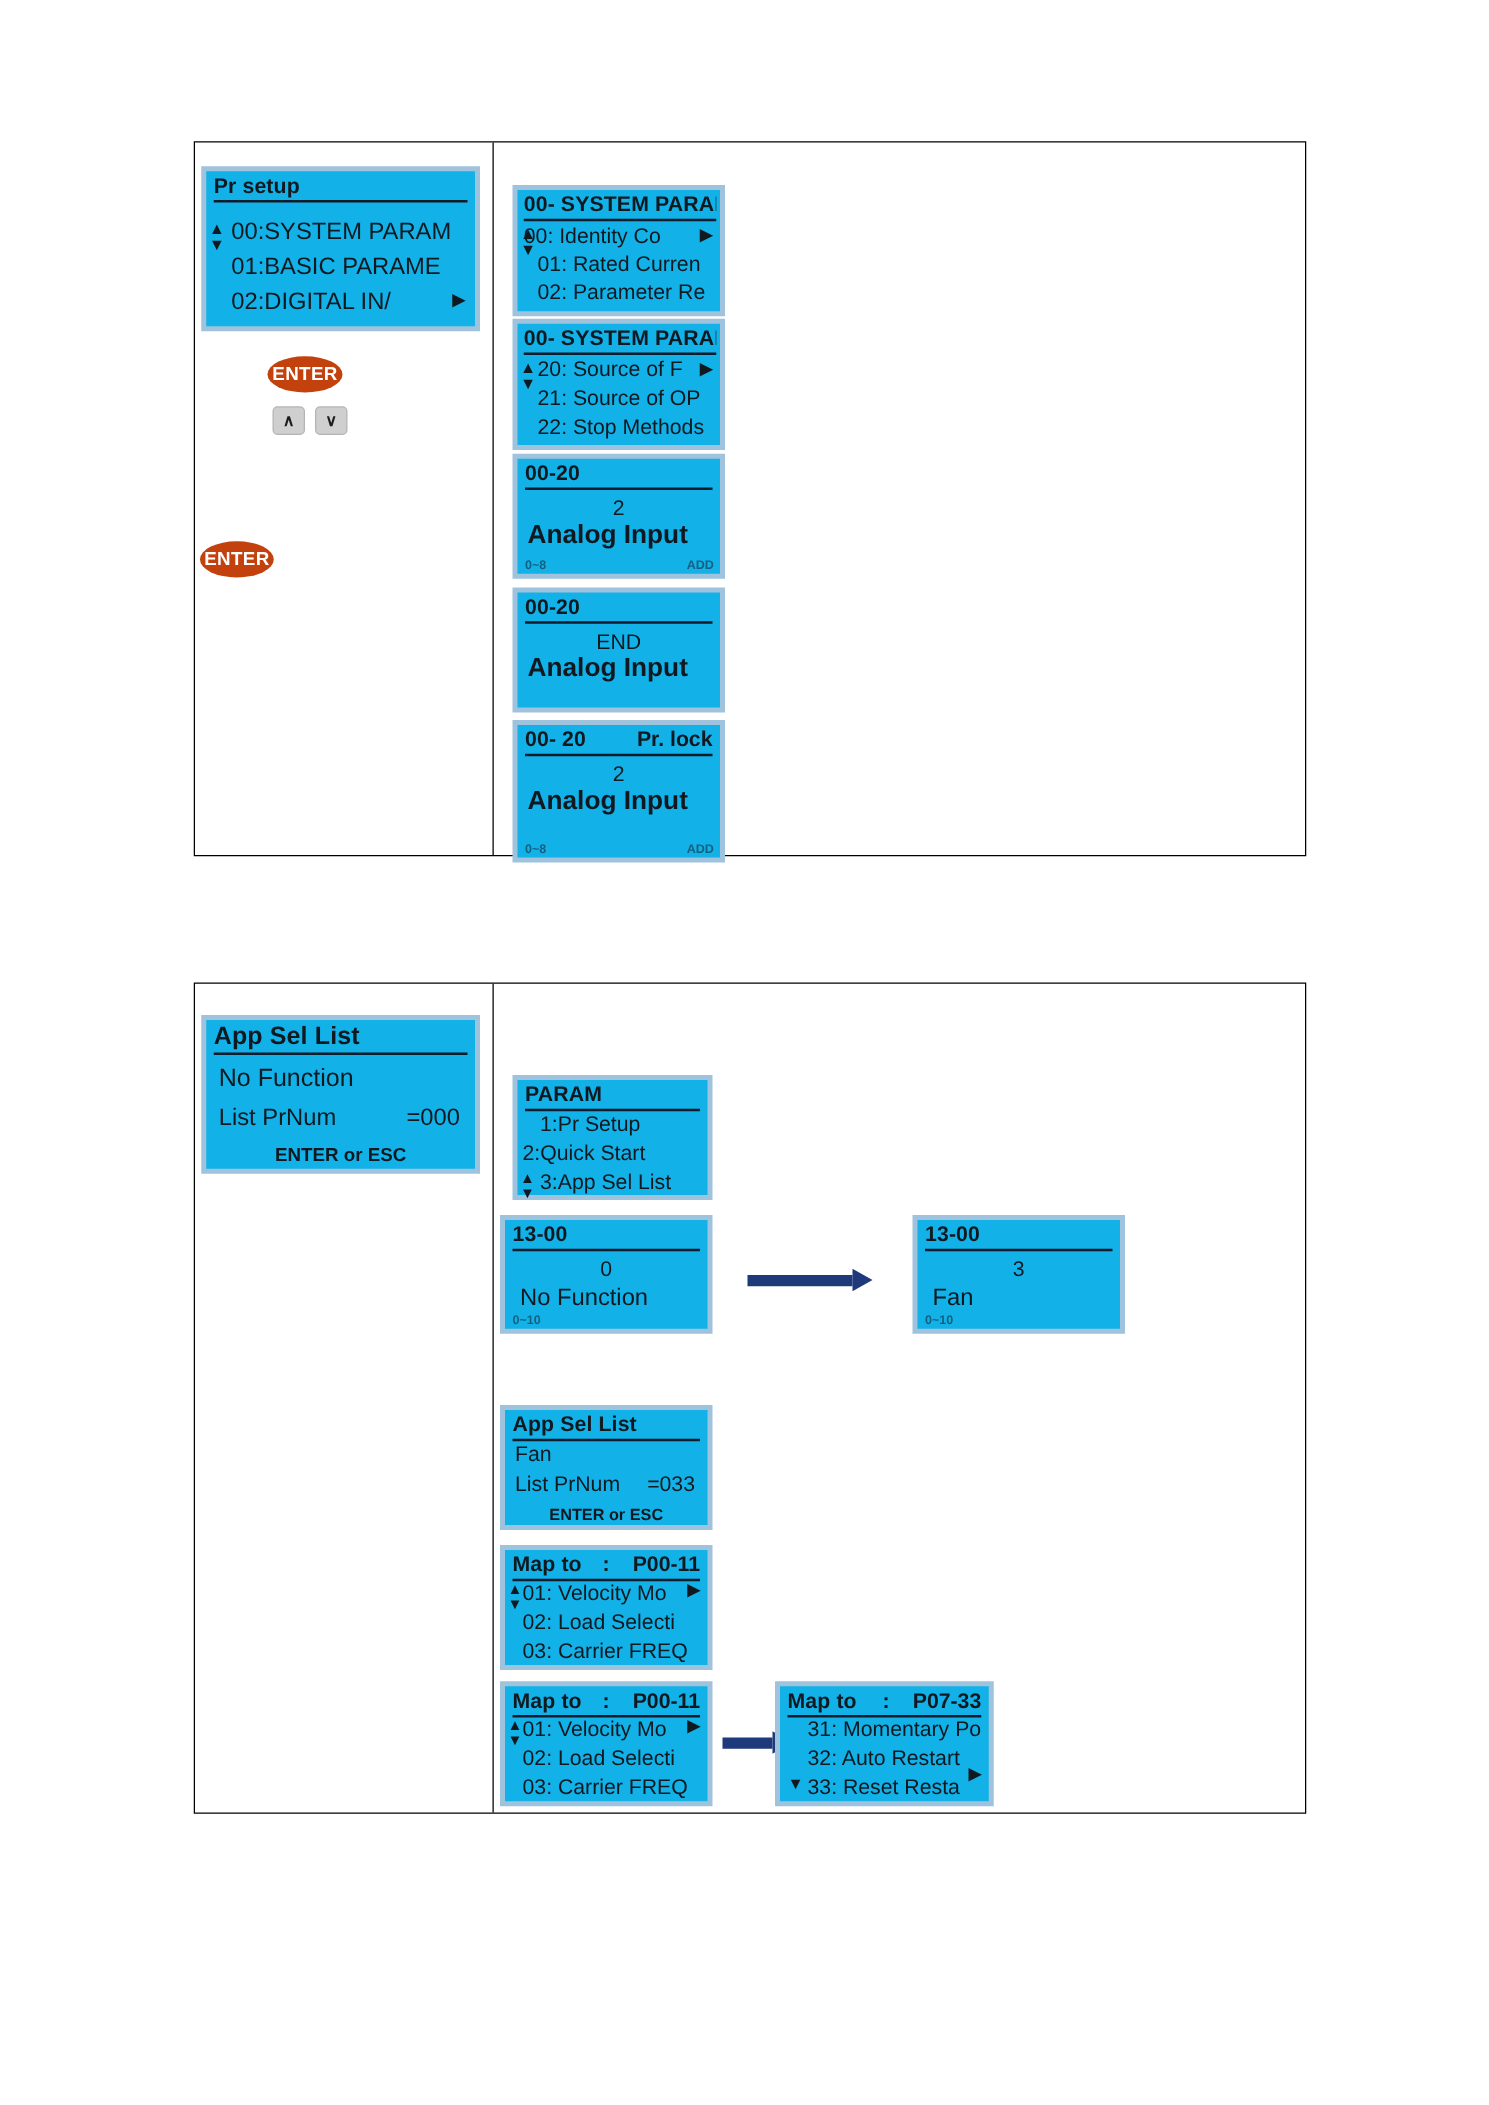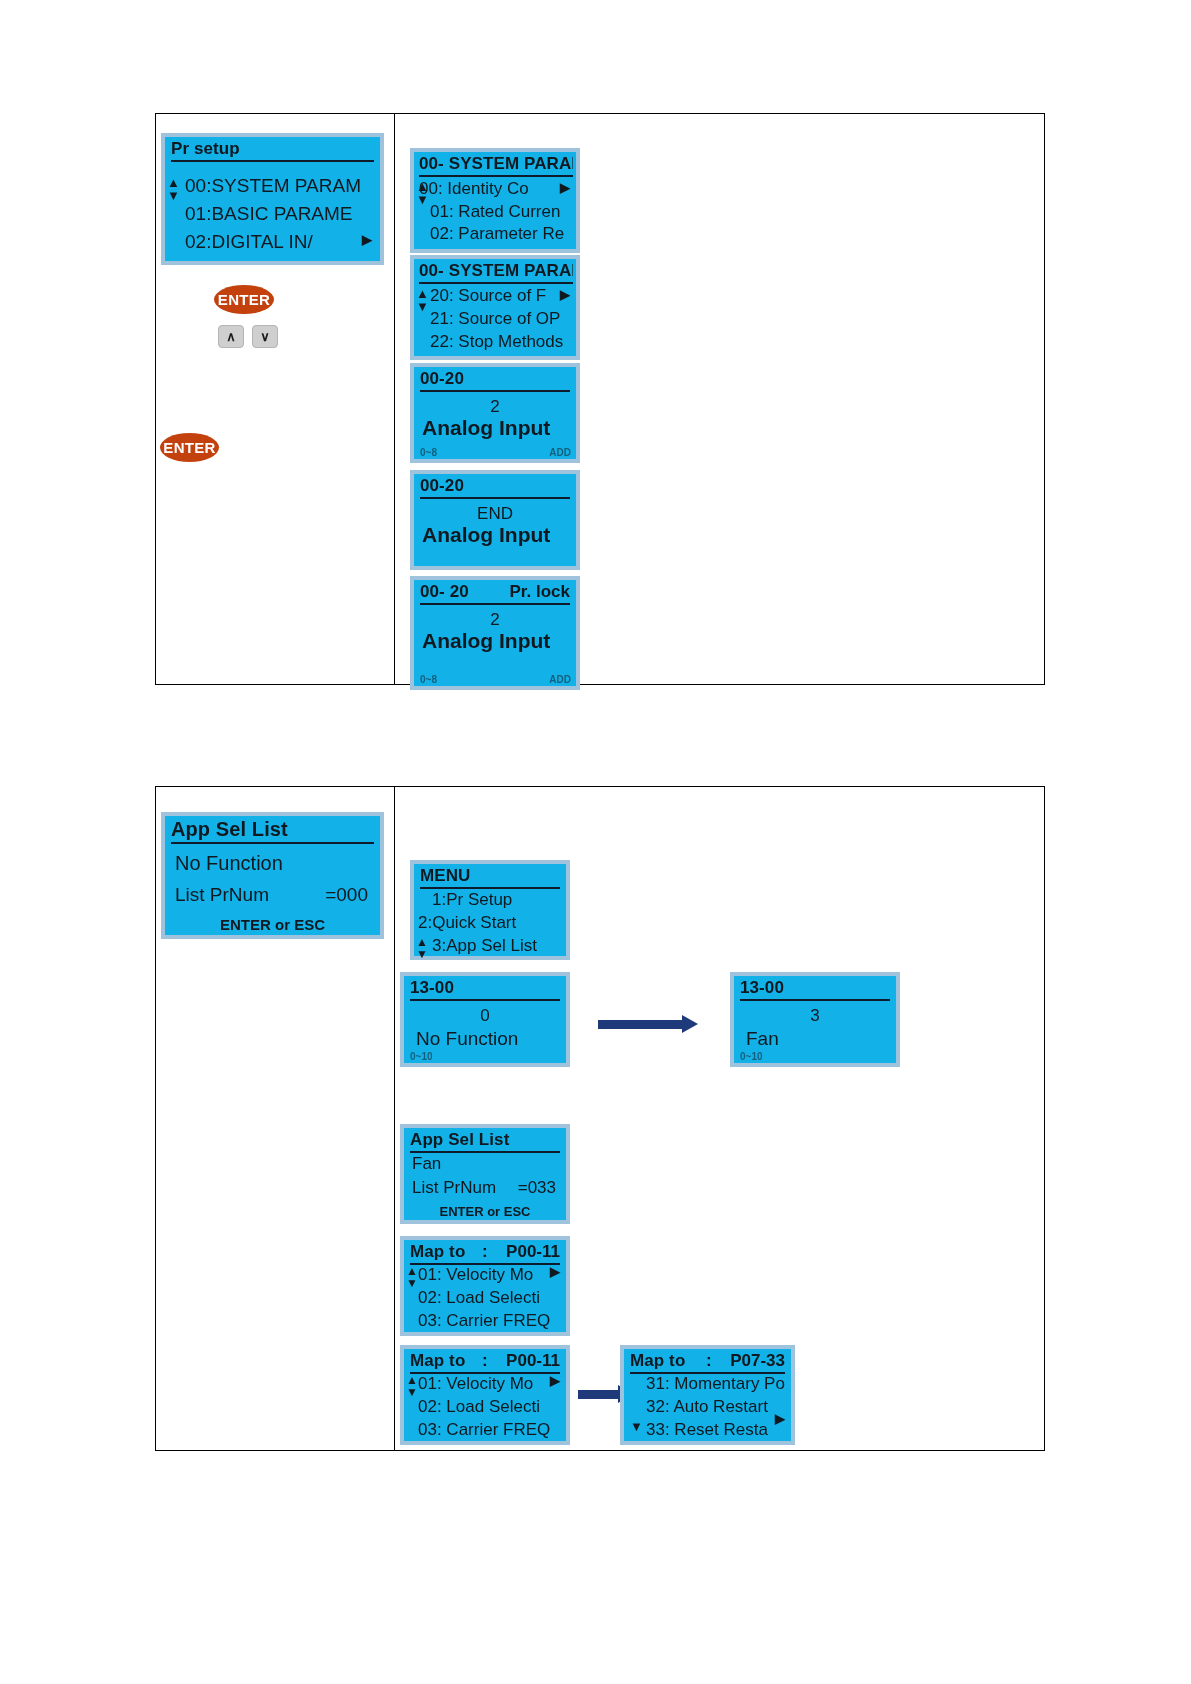--- a/index.html
+++ b/index.html
@@ -151,21 +151,21 @@
     <div class="lcd-title" style="font-size:20px;">App Sel List</div>
     <div class="row" style="top:36px;left:10px;font-size:20px;">No Function</div>
     <div class="row" style="top:68px;left:10px;font-size:19px;">List PrNum</div>
     <div class="row" style="top:68px;left:auto;right:12px;font-size:19px;">=000</div>
     <div class="row ctr" style="top:100px;left:0;right:0;font-size:15px;font-weight:600;">ENTER or ESC</div>
   </div>
 </div>
 
 <div class="lcd" style="left:410px;top:860px;width:160px;height:100px;">
   <div class="lcd-in">
-    <div class="lcd-title">MENU</div>
+    <div class="lcd-title">PARAM</div>
     <div class="row" style="top:26px;left:18px;">1:Pr Setup</div>
     <div class="row" style="top:49px;left:4px;">2:Quick Start</div>
     <div class="caret" style="top:72px;font-size:12px;">▲<br>▼</div>
     <div class="row" style="top:72px;left:18px;">3:App Sel List</div>
   </div>
 </div>
 
 <div class="lcd" style="left:400px;top:972px;width:170px;height:95px;">
   <div class="lcd-in">
     <div class="lcd-title">13-00</div>

